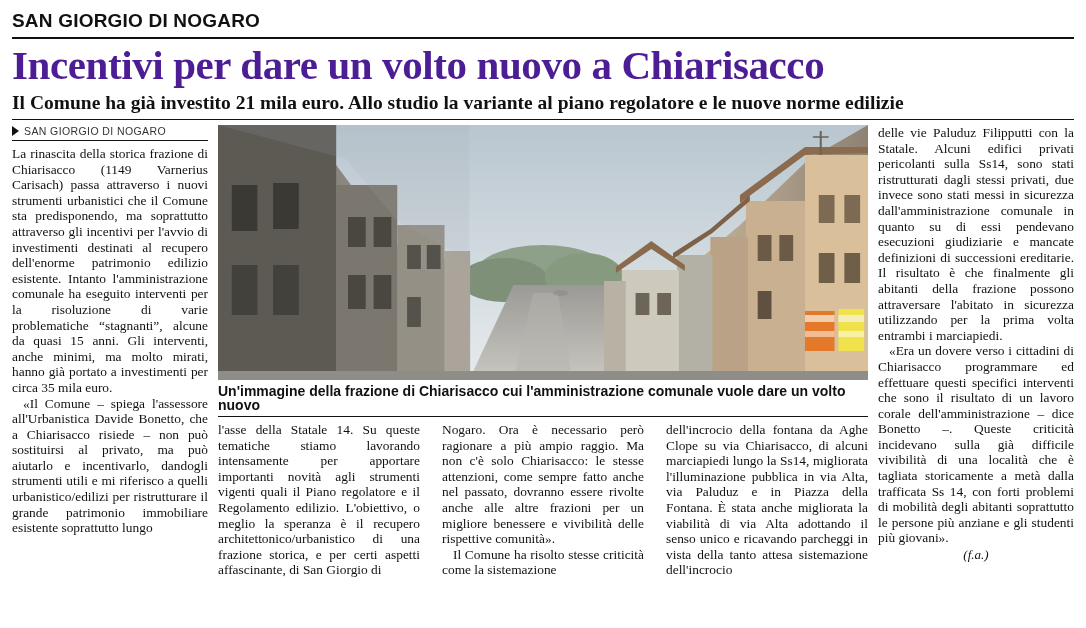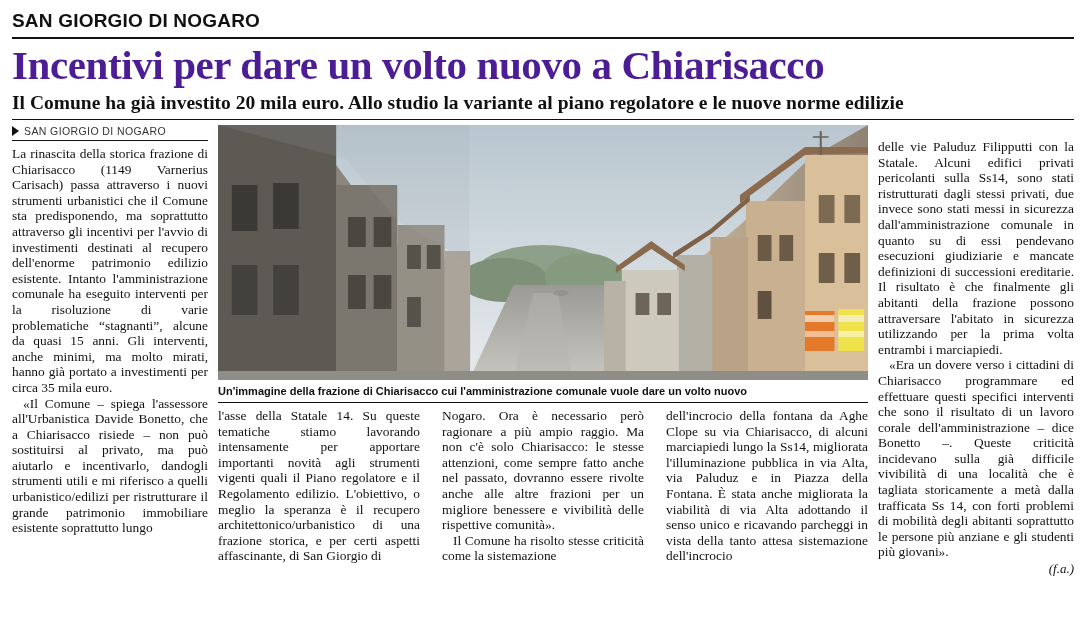--- a/index.html
+++ b/index.html
@@ -67,21 +67,20 @@
   .col-left {
     width: 196px;
     flex: 0 0 196px;
   }
   .col-mid {
     flex: 1 1 auto;
   }
   .col-right {
     width: 196px;
     flex: 0 0 196px;
-    margin-top: 14px;
   }
 
   
   .loc-label {
     display: flex;
     align-items: center;
     gap: 5px;
     font-family: "Liberation Sans", sans-serif;
     font-size: 10.5px;
     letter-spacing: 0.4px;
@@ -131,54 +130,54 @@
     background: #9aa7ae;
   }
   .photo svg {
     display: block;
     width: 100%;
     height: 100%;
   }
   .caption {
     font-family: "Liberation Sans", sans-serif;
     font-weight: bold;
-    font-size: 11px;
+    font-size: 14px;
     line-height: 14px;
     color: #111111;
     padding: 4px 0 4px 0;
     border-bottom: 1px solid #111111;
   }
 
   
   .lower-cols {
     display: flex;
     gap: 22px;
     margin-top: 5px;
     height: 196px;
   }
   .lower-cols .lc {
     flex: 1 1 0;
     min-width: 0;
   }
   .signoff {
-    text-align: right;
+    text-align: center;
     font-style: italic;
     font-size: 13px;
     margin-top: 1px;
   }
 </style>
 </head>
 <body>
 
 <div class="page">
 
   <div class="kicker">SAN GIORGIO DI NOGARO</div>
   <div class="rule-thick"></div>
   <h1 class="headline">Incentivi per dare un volto nuovo a Chiarisacco</h1>
-  <div class="subhead">Il Comune ha già investito 20 mila euro. Allo studio la variante al piano regolatore e le nuove norme edilizie</div>
+  <div class="subhead">Il Comune ha già investito 21 mila euro. Allo studio la variante al piano regolatore e le nuove norme edilizie</div>
   <div class="rule-thin"></div>
 
   <div class="content">
 
     <div class="col-left">
       <div class="loc-label">
         <span class="tri"></span>
         <span>SAN GIORGIO DI NOGARO</span>
       </div>
       <div class="loc-rule"></div>

